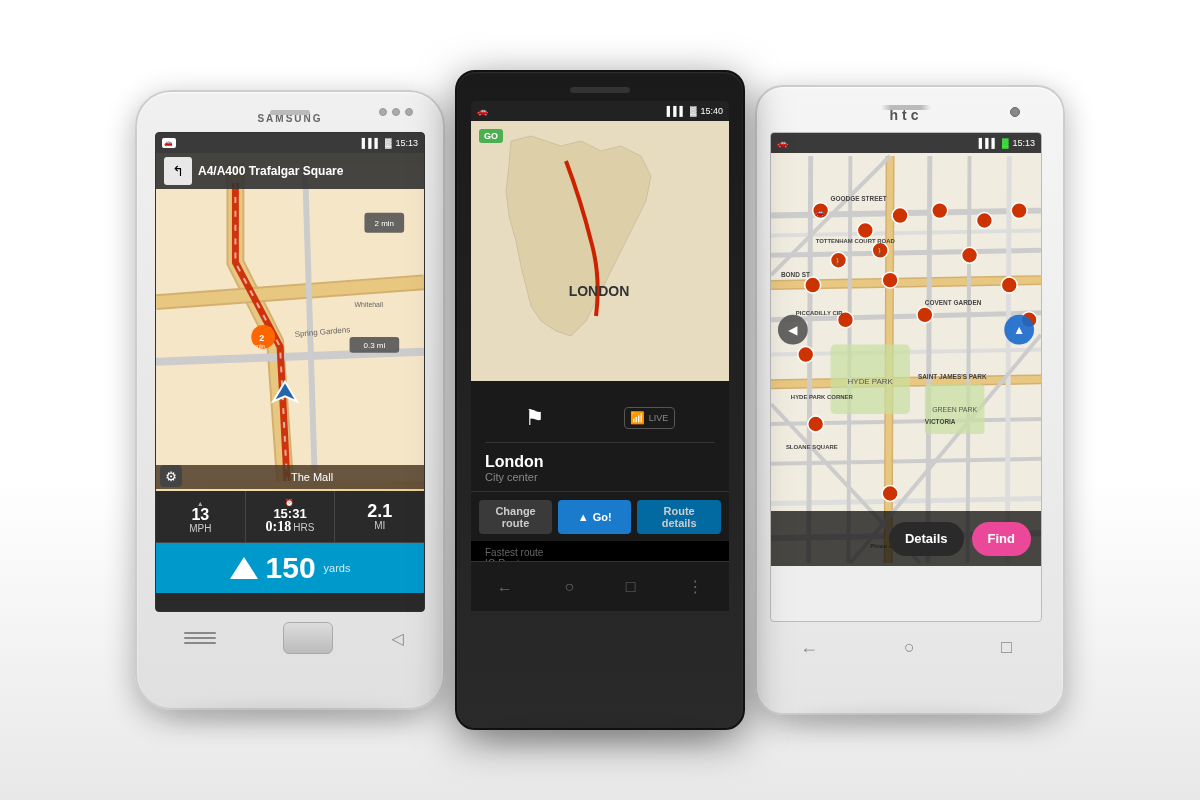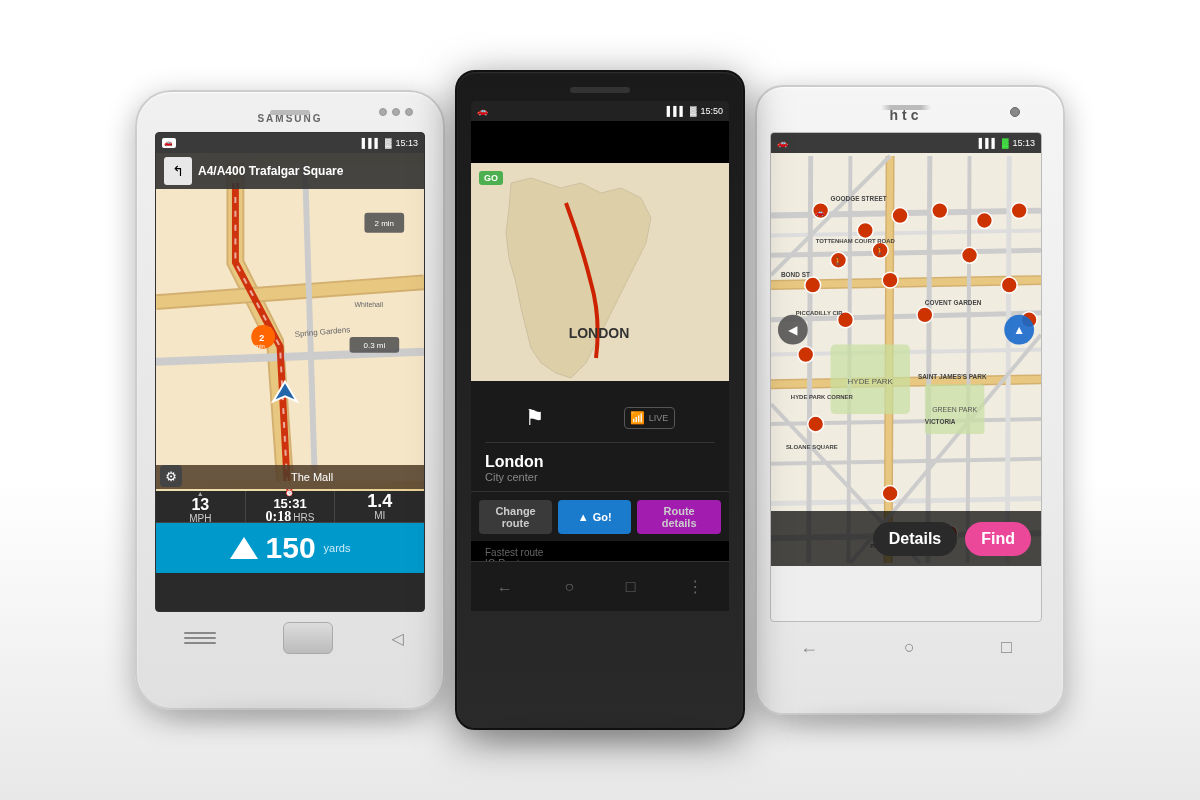--- a/index.html
+++ b/index.html
@@ -181,21 +181,21 @@
       left: 0;
       right: 0;
       height: 120px;
       background: #2a2a2a;
       display: flex;
       flex-direction: column;
     }
 
     .samsung-info-row {
       display: flex;
-      height: 32px;
+      height: 52px;
       border-bottom: 1px solid #444;
     }
 
     .samsung-info-cell {
       flex: 1;
       display: flex;
       flex-direction: column;
       align-items: center;
       justify-content: center;
       border-right: 1px solid #444;
@@ -349,21 +349,20 @@
     }
 
     .nexus-map {
       position: absolute;
       top: 20px;
       left: 0;
       right: 0;
       height: 260px;
       background: linear-gradient(135deg, #e8dcc0 0%, #ddd0a8 40%, #cfc090 100%);
       overflow: hidden;
-      margin-top: 42px;
     }
 
     .nexus-info-panel {
       position: absolute;
       top: 280px;
       left: 0;
       right: 0;
       bottom: 70px;
       background: #1a1a1a;
       padding: 12px 14px;
@@ -483,21 +482,21 @@
       background: #1a7acc;
       color: white;
       flex: 1;
       display: flex;
       align-items: center;
       justify-content: center;
       gap: 4px;
     }
 
     .nexus-btn-details {
-      background: #a21caf;
+      background: #0369a1;
       color: #ccc;
       flex: 1.2;
     }
 
     .nexus-nav-bar {
       position: absolute;
       bottom: 0;
       left: 0;
       right: 0;
       height: 50px;
@@ -625,21 +624,21 @@
       align-items: center;
       justify-content: flex-end;
       gap: 8px;
       padding: 0 10px;
     }
 
     .htc-btn {
       height: 34px;
       border-radius: 20px;
       border: none;
-      font-size: 16px;
+      font-size: 13px;
       font-weight: bold;
       cursor: pointer;
       padding: 0 16px;
       background: #333;
       color: white;
     }
 
     .htc-btn-details {
       background: #2a2a2a;
     }
@@ -775,21 +774,21 @@
           </div>
           <div class="samsung-info-cell">
             <span class="info-label">⏰</span>
             <span class="info-value" style="font-size:13px;">15:31</span>
             <div style="display:flex;gap:2px;align-items:baseline;">
               <span class="info-value" style="font-size:14px;font-family:Liberation Serif, serif;">0:18</span>
               <span class="info-value-small">HRS</span>
             </div>
           </div>
           <div class="samsung-info-cell">
-            <span class="info-value" style="font-size:18px;">1.4</span>
+            <span class="info-value" style="font-size:18px;">2.1</span>
             <span class="info-value-small">MI</span>
           </div>
         </div>
         <div class="samsung-speed-bar">
           <div style="position:relative;">
             <div style="width:0;height:0;border-left:14px solid transparent;border-right:14px solid transparent;border-bottom:22px solid white;"></div>
           </div>
           <span class="speed-number">150</span>
           <span class="speed-unit">yards</span>
         </div>
@@ -812,21 +811,21 @@
   <div class="phone-nexus">
     <div class="nexus-speaker"></div>
 
     <div class="screen-nexus">
 
       <div class="nexus-status">
         <span>🚗</span>
         <div style="display:flex;gap:4px;align-items:center;">
           <span>▌▌▌</span>
           <span>▓</span>
-          <span>15:50</span>
+          <span>15:40</span>
         </div>
       </div>
 
       <div class="nexus-map">
         <div class="go-badge">GO</div>
         <svg viewBox="0 0 258 260" width="100%" height="100%" xmlns="http://www.w3.org/2000/svg">
           <rect width="258" height="260" fill="#e8dcc0"></rect>
 
           <path d="M 40 20 L 60 15 L 90 25 L 110 20 L 130 30 L 150 25 L 170 35 L 180 55 L 175 80 L 165 100 L 155 120 L 145 140 L 135 160 L 125 180 L 115 200 L 100 215 L 85 210 L 70 200 L 60 185 L 55 165 L 50 145 L 45 120 L 38 95 L 35 70 L 38 45 Z" fill="#ddd0a8" stroke="#ccc0a0" stroke-width="1"></path>
 

